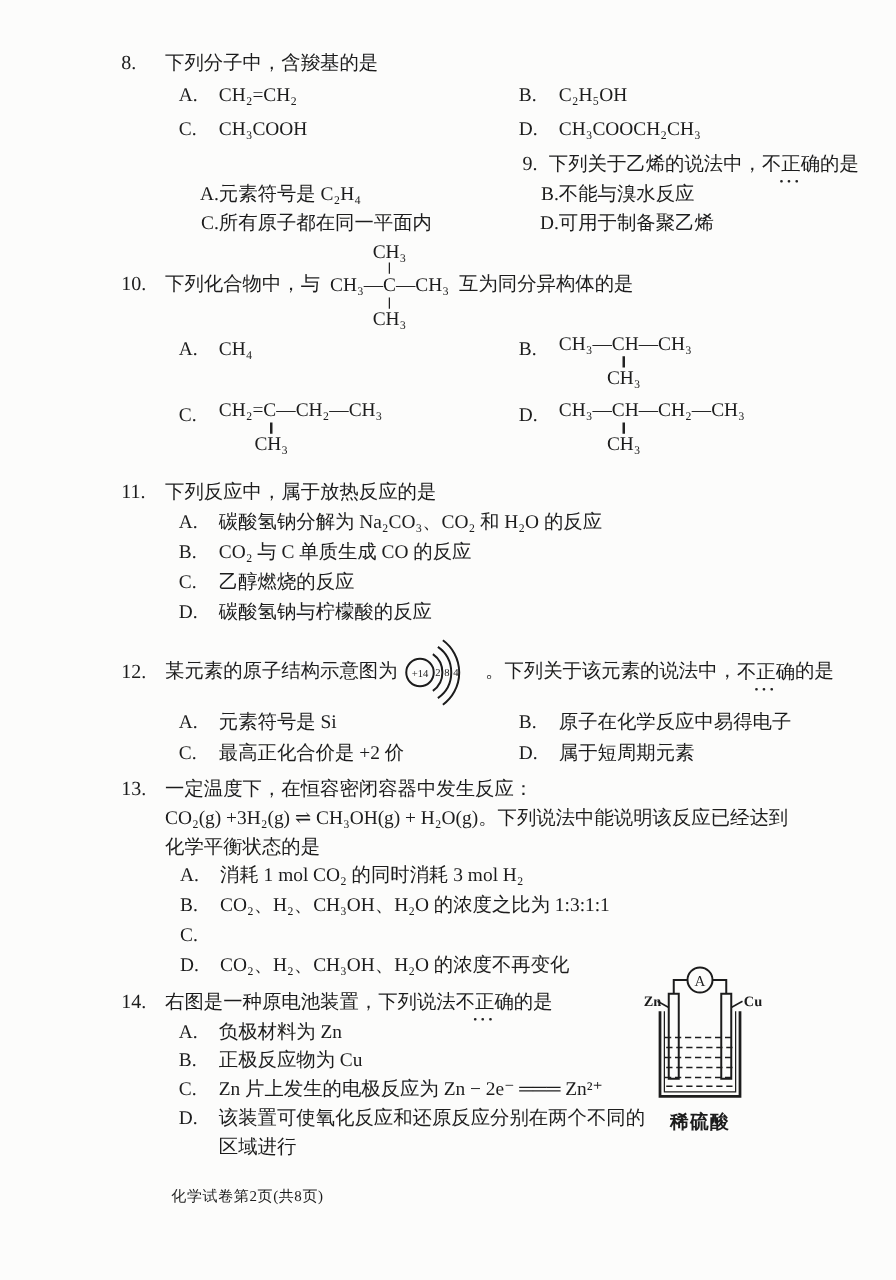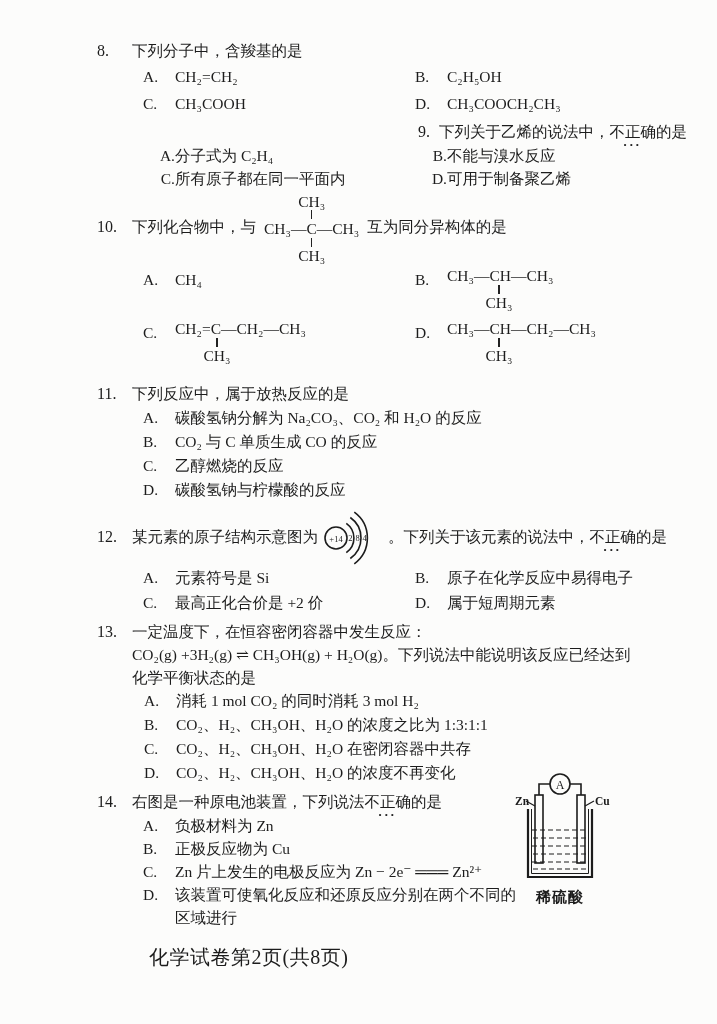--- a/index.html
+++ b/index.html
@@ -45,21 +45,21 @@
   .opt-struct { display:inline-block; }
   .sbranch { display:flex; flex-direction:column; align-items:center; width:28px; }
   .off-b { margin-left:38px; } .off-c { margin-left:28px; } .off-d { margin-left:38px; }
   .q10-opts .cell { min-height:53px; }
   .q10-opts { margin-top:2px; }
   .atom-svg { vertical-align:middle; margin:0 4px; }
   
   .battery { position:absolute; left:503px; top:772px; width:114px; text-align:center; }
   .battery .sol { font-weight:bold; font-size:15px; line-height:16px; letter-spacing:1px; }
   .q14 .optd-text { max-width:352px; white-space:normal; }
-  .footer { margin-top:16px; margin-left:52px; font-size:20px; letter-spacing:0.5px; }
+  .footer { margin-top:16px; margin-left:40px; font-size:12px; letter-spacing:0.5px; }
 </style>
 </head>
 <body>
 
 <div class="page">
 
   <section class="q8">
     <div class="stem">
       <span class="qnum">8.</span><span>下列分子中，含羧基的是</span>
     </div>
@@ -83,21 +83,21 @@
     </div>
   </section>
 
   <section class="q9">
     <div class="stem">
       <span class="qnum">9.</span><span>下列关于乙烯的说法中，</span><span class="emf">不正确</span><span>的是</span>
     </div>
     <div class="opts two-col">
       <div class="opt">
           <span class="letter">A.</span>
-          <span>分子式为 C₂H₄</span>
+          <span>元素符号是 C₂H₄</span>
         </div>
       <div class="opt">
           <span class="letter">B.</span>
           <span>不能与溴水反应</span>
         </div>
       <div class="opt">
           <span class="letter">C.</span>
           <span>所有原子都在同一平面内</span>
         </div>
       <div class="opt">
@@ -222,21 +222,20 @@
       <div class="opt">
           <span class="letter">A.</span>
           <span>消耗 1 mol CO₂ 的同时消耗 3 mol H₂</span>
         </div>
       <div class="opt">
           <span class="letter">B.</span>
           <span>CO₂、H₂、CH₃OH、H₂O 的浓度之比为 1:3:1:1</span>
         </div>
       <div class="opt">
           <span class="letter">C.</span>
-          <span>CO₂、H₂、CH₃OH、H₂O 在密闭容器中共存</span>
         </div>
       <div class="opt">
           <span class="letter">D.</span>
           <span>CO₂、H₂、CH₃OH、H₂O 的浓度不再变化</span>
         </div>
     </div>
   </section>
 
   <section class="q14">
     <div class="stem">

